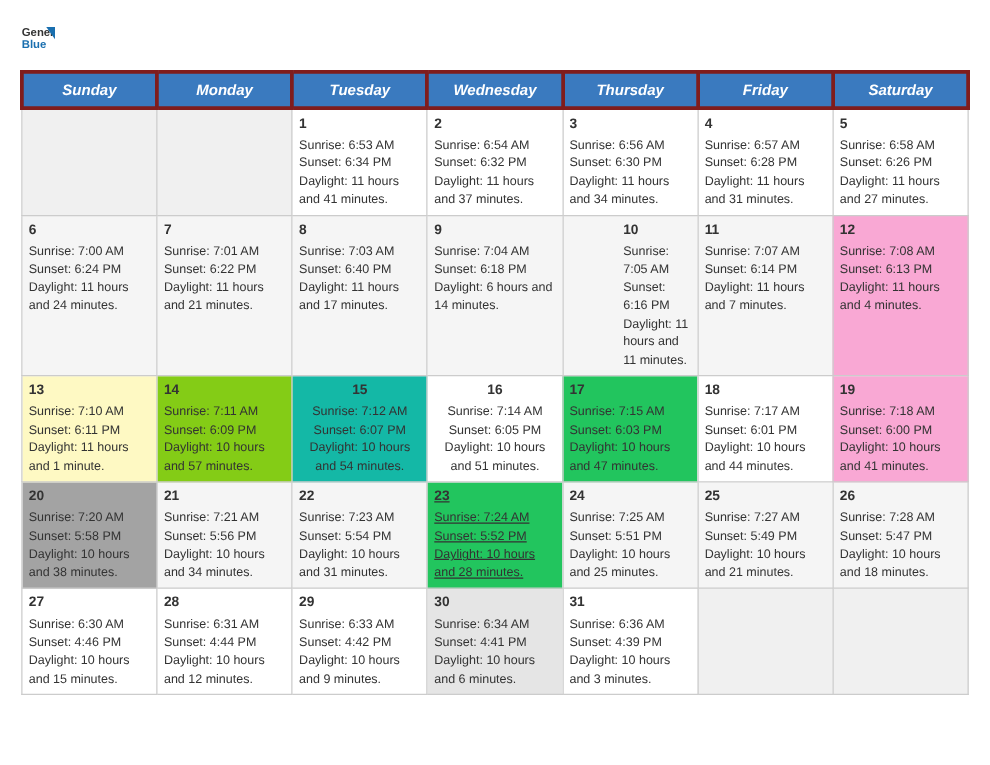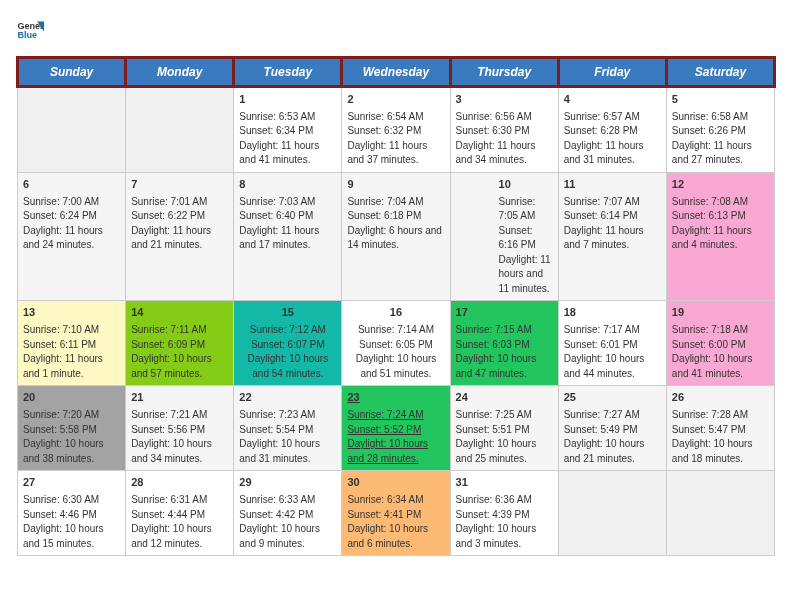--- a/index.html
+++ b/index.html
@@ -147,19 +147,19 @@
         <td style="background: rgb(245, 245, 245);"><span class="day-number">22</span><span>Sunrise: 7:23 AM</span><br><span>Sunset: 5:54 PM</span><br><span>Daylight: 10 hours and 31 minutes.</span></td>
         <td style="background: #22c55e; text-decoration: underline;"><span class="day-number">23</span><span>Sunrise: 7:24 AM</span><br><span>Sunset: 5:52 PM</span><br><span>Daylight: 10 hours and 28 minutes.</span></td>
         <td style="background: rgb(245, 245, 245);"><span class="day-number">24</span><span>Sunrise: 7:25 AM</span><br><span>Sunset: 5:51 PM</span><br><span>Daylight: 10 hours and 25 minutes.</span></td>
         <td style="background: rgb(245, 245, 245);"><span class="day-number">25</span><span>Sunrise: 7:27 AM</span><br><span>Sunset: 5:49 PM</span><br><span>Daylight: 10 hours and 21 minutes.</span></td>
         <td style="background: rgb(245, 245, 245);"><span class="day-number">26</span><span>Sunrise: 7:28 AM</span><br><span>Sunset: 5:47 PM</span><br><span>Daylight: 10 hours and 18 minutes.</span></td>
       </tr>
       <tr>
         <td style="background: rgb(255, 255, 255);"><span class="day-number">27</span><span>Sunrise: 6:30 AM</span><br><span>Sunset: 4:46 PM</span><br><span>Daylight: 10 hours and 15 minutes.</span></td>
         <td style="background: rgb(255, 255, 255);"><span class="day-number">28</span><span>Sunrise: 6:31 AM</span><br><span>Sunset: 4:44 PM</span><br><span>Daylight: 10 hours and 12 minutes.</span></td>
         <td style="background: rgb(255, 255, 255);"><span class="day-number">29</span><span>Sunrise: 6:33 AM</span><br><span>Sunset: 4:42 PM</span><br><span>Daylight: 10 hours and 9 minutes.</span></td>
-        <td style="background: #fdba74;"><span class="day-number">30</span><span>Sunrise: 6:34 AM</span><br><span>Sunset: 4:41 PM</span><br><span>Daylight: 10 hours and 6 minutes.</span></td>
+        <td style="background: #e5e5e5;"><span class="day-number">30</span><span>Sunrise: 6:34 AM</span><br><span>Sunset: 4:41 PM</span><br><span>Daylight: 10 hours and 6 minutes.</span></td>
         <td style="background: rgb(255, 255, 255); margin-left: 36px;"><span class="day-number">31</span><span>Sunrise: 6:36 AM</span><br><span>Sunset: 4:39 PM</span><br><span>Daylight: 10 hours and 3 minutes.</span></td>
         <td class="empty"></td>
         <td class="empty"></td>
       </tr>
     </tbody>
 </table>
 
 </body></html>

